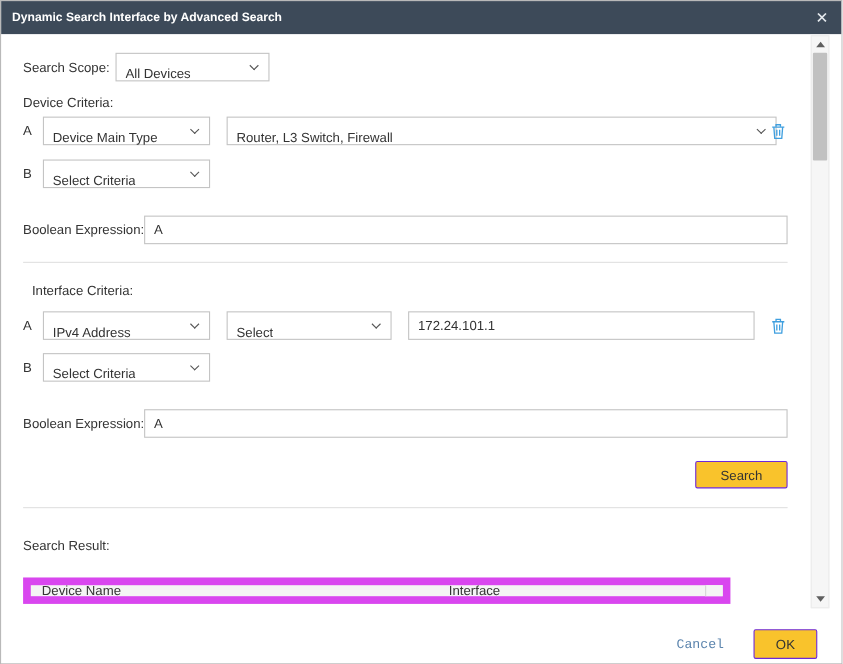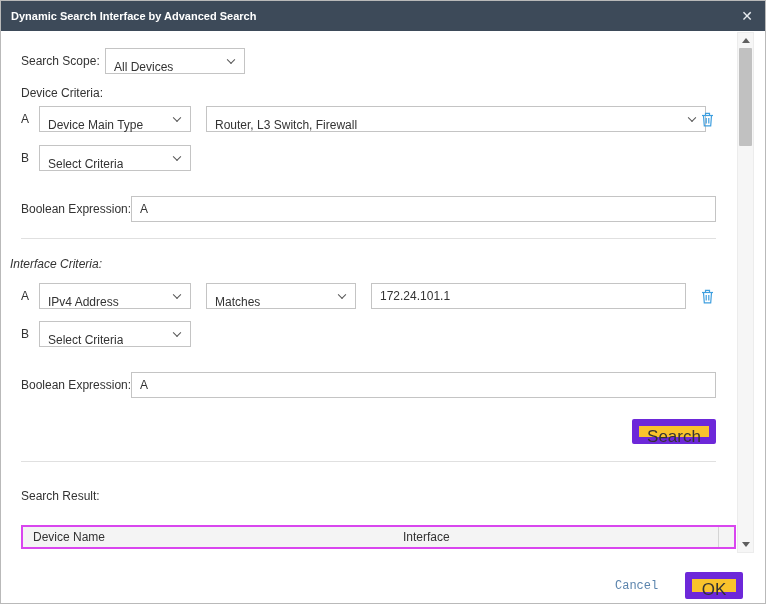--- a/index.html
+++ b/index.html
@@ -44,31 +44,31 @@
     padding: 0 8px; font-family: inherit; font-size: 12px; color: #333;
     outline: none;
   }
   .row-label { position: absolute; width: 14px; line-height: 26px; }
   .trash-btn {
     position: absolute; width: 18px; height: 26px;
     display: flex; align-items: center; justify-content: center; cursor: pointer;
   }
   .divider { position: absolute; left: 20px; width: 695px; height: 0; border-top: 1px solid #e0e0e0; }
   .btn-yellow {
-    position: absolute; background: #f9c32c; border: 7px solid #6d28d9;
-    color: #333; font-family: inherit; font-size: 17px;
+    position: absolute; background: #f9c32c; border: 1px solid #6d28d9;
+    color: #333; font-family: inherit; font-size: 12px;
     border-radius: 2px; cursor: pointer; text-align: center;
   }
   .cancel-link {
     position: absolute; color: #5b84ad; cursor: pointer; line-height: 26px;
   }
   
   .tbl-hdr {
-    position: absolute; left: 20px; top: 524px; width: 715px; height: 24px;
-    background: #f4f4f4; border: 2px solid #d946ef;
+    position: absolute; left: 20px; top: 524px; width: 643px; height: 24px;
+    background: #f4f4f4; border: 7px solid #d946ef;
     display: flex; align-items: center;
   }
   .tbl-col { padding-left: 10px; line-height: 22px; white-space: nowrap; }
   .tbl-col-1 { width: 370px; }
   .tbl-col-2 { flex: 1; }
   .tbl-corner { width: 16px; height: 100%; border-left: 1px solid #d4d4d4; background: #f4f4f4; }
   
   .sb {
     position: absolute; right: 11px; top: 31px; width: 17px; height: 521px;
     background: #f6f6f6; border: 1px solid #ececec;
@@ -120,29 +120,29 @@
   <div class="sel" style="left:38px; top:144px; width:152px;">
     <span class="sel-text">Select Criteria</span>
     <span class="chev"></span>
   </div>
 
   <span class="lbl" style="left:20px; top:195px;">Boolean Expression:</span>
   <input class="tb" style="left: 130px; top: 195px; width: 585px;" value="A">
 
   <div class="divider" style="top:237px;"></div>
 
-  <span class="sec-lbl" style="left:9px; top:255px;font-style:italic;">Interface Criteria:</span>
+  <span class="sec-lbl" style="left:28px; top:255px;">Interface Criteria:</span>
 
   <span class="row-label" style="left:20px; top:282px;">A</span>
   <div class="sel" style="left:38px; top:282px; width:152px;">
     <span class="sel-text">IPv4 Address</span>
     <span class="chev"></span>
   </div>
   <div class="sel" style="left:205px; top:282px; width:150px;">
-    <span class="sel-text">Matches</span>
+    <span class="sel-text">Select</span>
     <span class="chev"></span>
   </div>
   <input class="tb" style="left: 370px; top: 282px; width: 315px;" value="172.24.101.1">
   <span class="trash-btn" style="left:697px; top:282px;">
     <svg width="13" height="15" viewBox="0 0 13 15">
       <path d="M1 3.5 H12" stroke="#3f9fdf" stroke-width="1.2" fill="none"></path>
       <path d="M4.5 3.2 V1.4 H8.5 V3.2" stroke="#3f9fdf" stroke-width="1.2" fill="none"></path>
       <path d="M2.5 3.6 L3.3 13.8 H9.7 L10.5 3.6" stroke="#3f9fdf" stroke-width="1.2" fill="none"></path>
       <path d="M5.2 6 V11.5 M7.8 6 V11.5" stroke="#3f9fdf" stroke-width="1.2" fill="none"></path>
     </svg>

